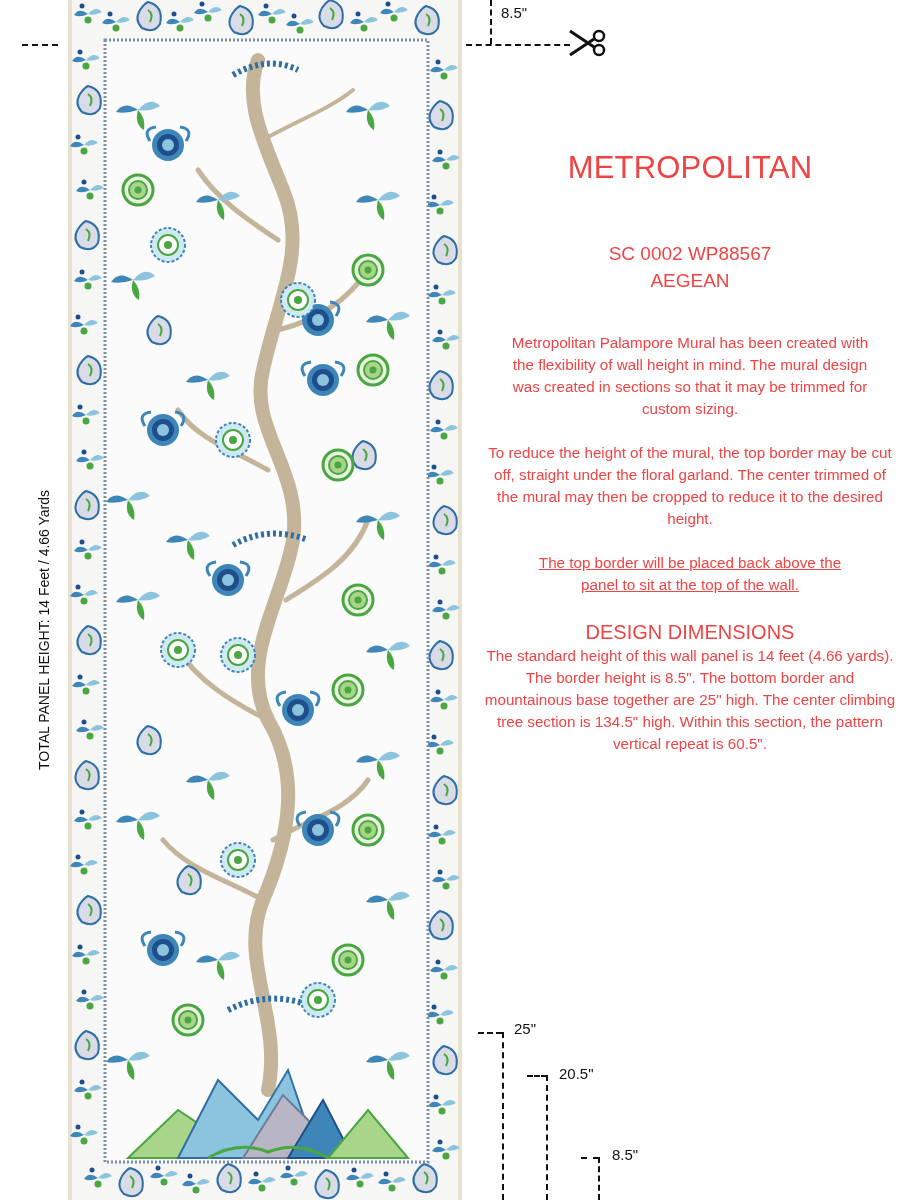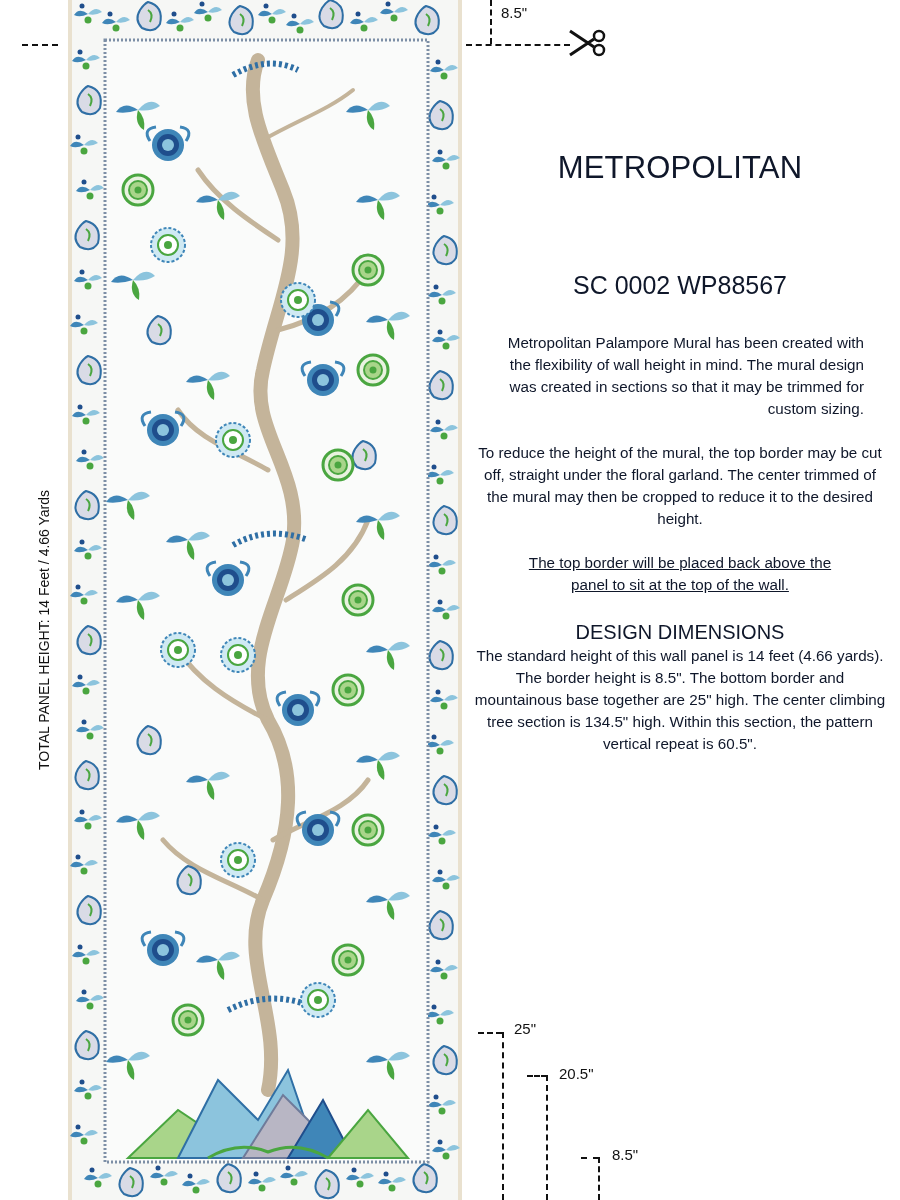--- a/index.html
+++ b/index.html
@@ -28,29 +28,29 @@
 
     .vertical-label {
       position: absolute; left: 44px; top: 630px;
       transform: translate(-50%, -50%) rotate(-90deg);
       font-family: "Liberation Sans", sans-serif; font-size: 14px; color: #111;
       white-space: nowrap;
     }
 
     
     .info {
-      position: absolute; left: 470px; width: 420px; text-align: center;
-      font-family: "Liberation Sans", sans-serif; color: #0f172a;
+      position: absolute; left: 480px; width: 420px; text-align: center;
+      font-family: "Liberation Sans", sans-serif; color: #ef4444;
     }
     .title {
       top: 148px; font-size: 31px; line-height: 40px; letter-spacing: 0.2px; font-weight: 400;
     }
-    .subtitle { top: 240px; font-size: 25px; line-height: 27px; margin-top: 32px; }
+    .subtitle { top: 240px; font-size: 19px; line-height: 27px; }
     .body-para { font-size: 15.2px; line-height: 22px; }
-    .p1 { top: 332px; text-align: right; }
+    .p1 { top: 332px; }
     .p2 { top: 442px; }
     .p3 { top: 552px; text-decoration: underline; }
     .section-heading { top: 619px; font-size: 20px; line-height: 26px; }
     .p4 { top: 645px; text-align: center; }
   </style>
 </head>
 <body>
 
 <div class="panel">
   <div class="panel-inner"></div>
@@ -279,20 +279,21 @@
 <span class="dim-label" style="left:612px; top:1146px;">8.5"</span>
 
 <div class="vertical-label">TOTAL PANEL HEIGHT: 14 Feet / 4.66 Yards</div>
 
 <div class="info title">
   <div>METROPOLITAN</div>
 </div>
 
 <div class="info subtitle">
   <div>SC 0002 WP88567</div>
+  <div>AEGEAN</div>
 </div>
 
 <p class="info body-para p1" style="padding:0 26px;">Metropolitan Palampore Mural has been created with the flexibility of wall height in mind. The mural design was created in sections so that it may be trimmed for custom sizing.</p>
 <p class="info body-para p2" style="padding:0 6px;">To reduce the height of the mural, the top border may be cut off, straight under the floral garland. The center trimmed of the mural may then be cropped to reduce it to the desired height.</p>
 <p class="info body-para p3" style="padding:0 54px;">The top border will be placed back above the panel to sit at the top of the wall.</p>
 
 <div class="info section-heading">DESIGN DIMENSIONS</div>
 <p class="info body-para p4" style="padding:0 4px;">The standard height of this wall panel is 14 feet (4.66 yards). The border height is 8.5". The bottom border and mountainous base together are 25" high. The center climbing tree section is 134.5" high. Within this section, the pattern vertical repeat is 60.5".</p>
 
 </body></html>

